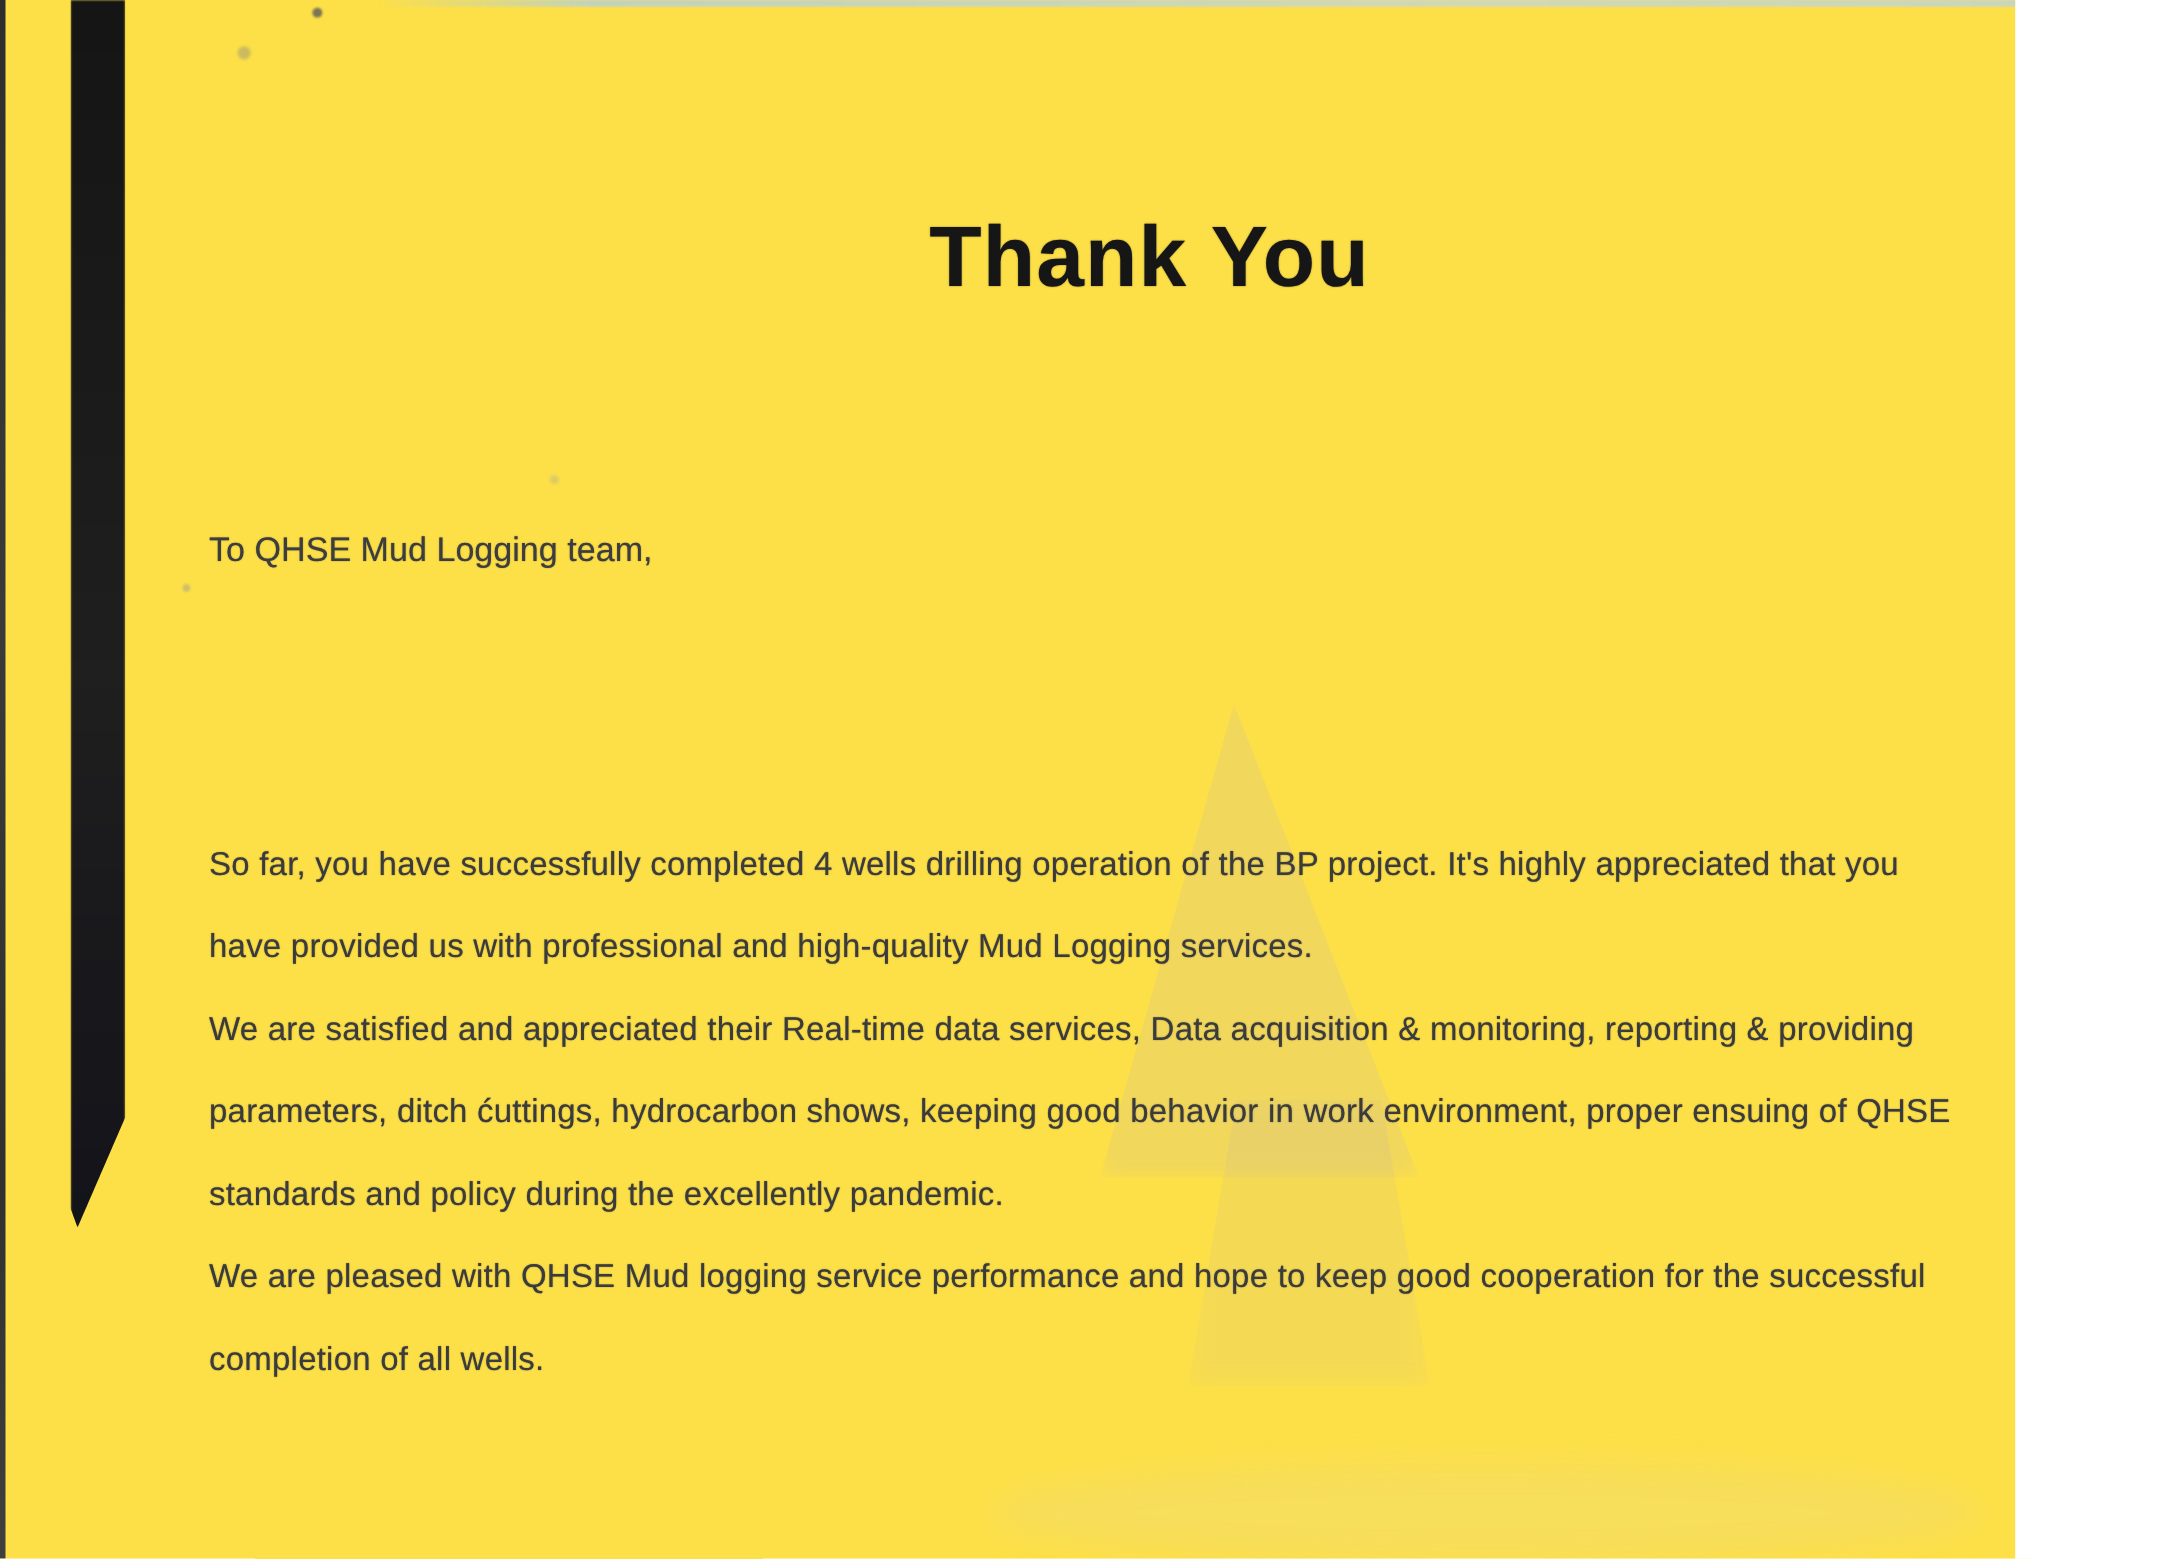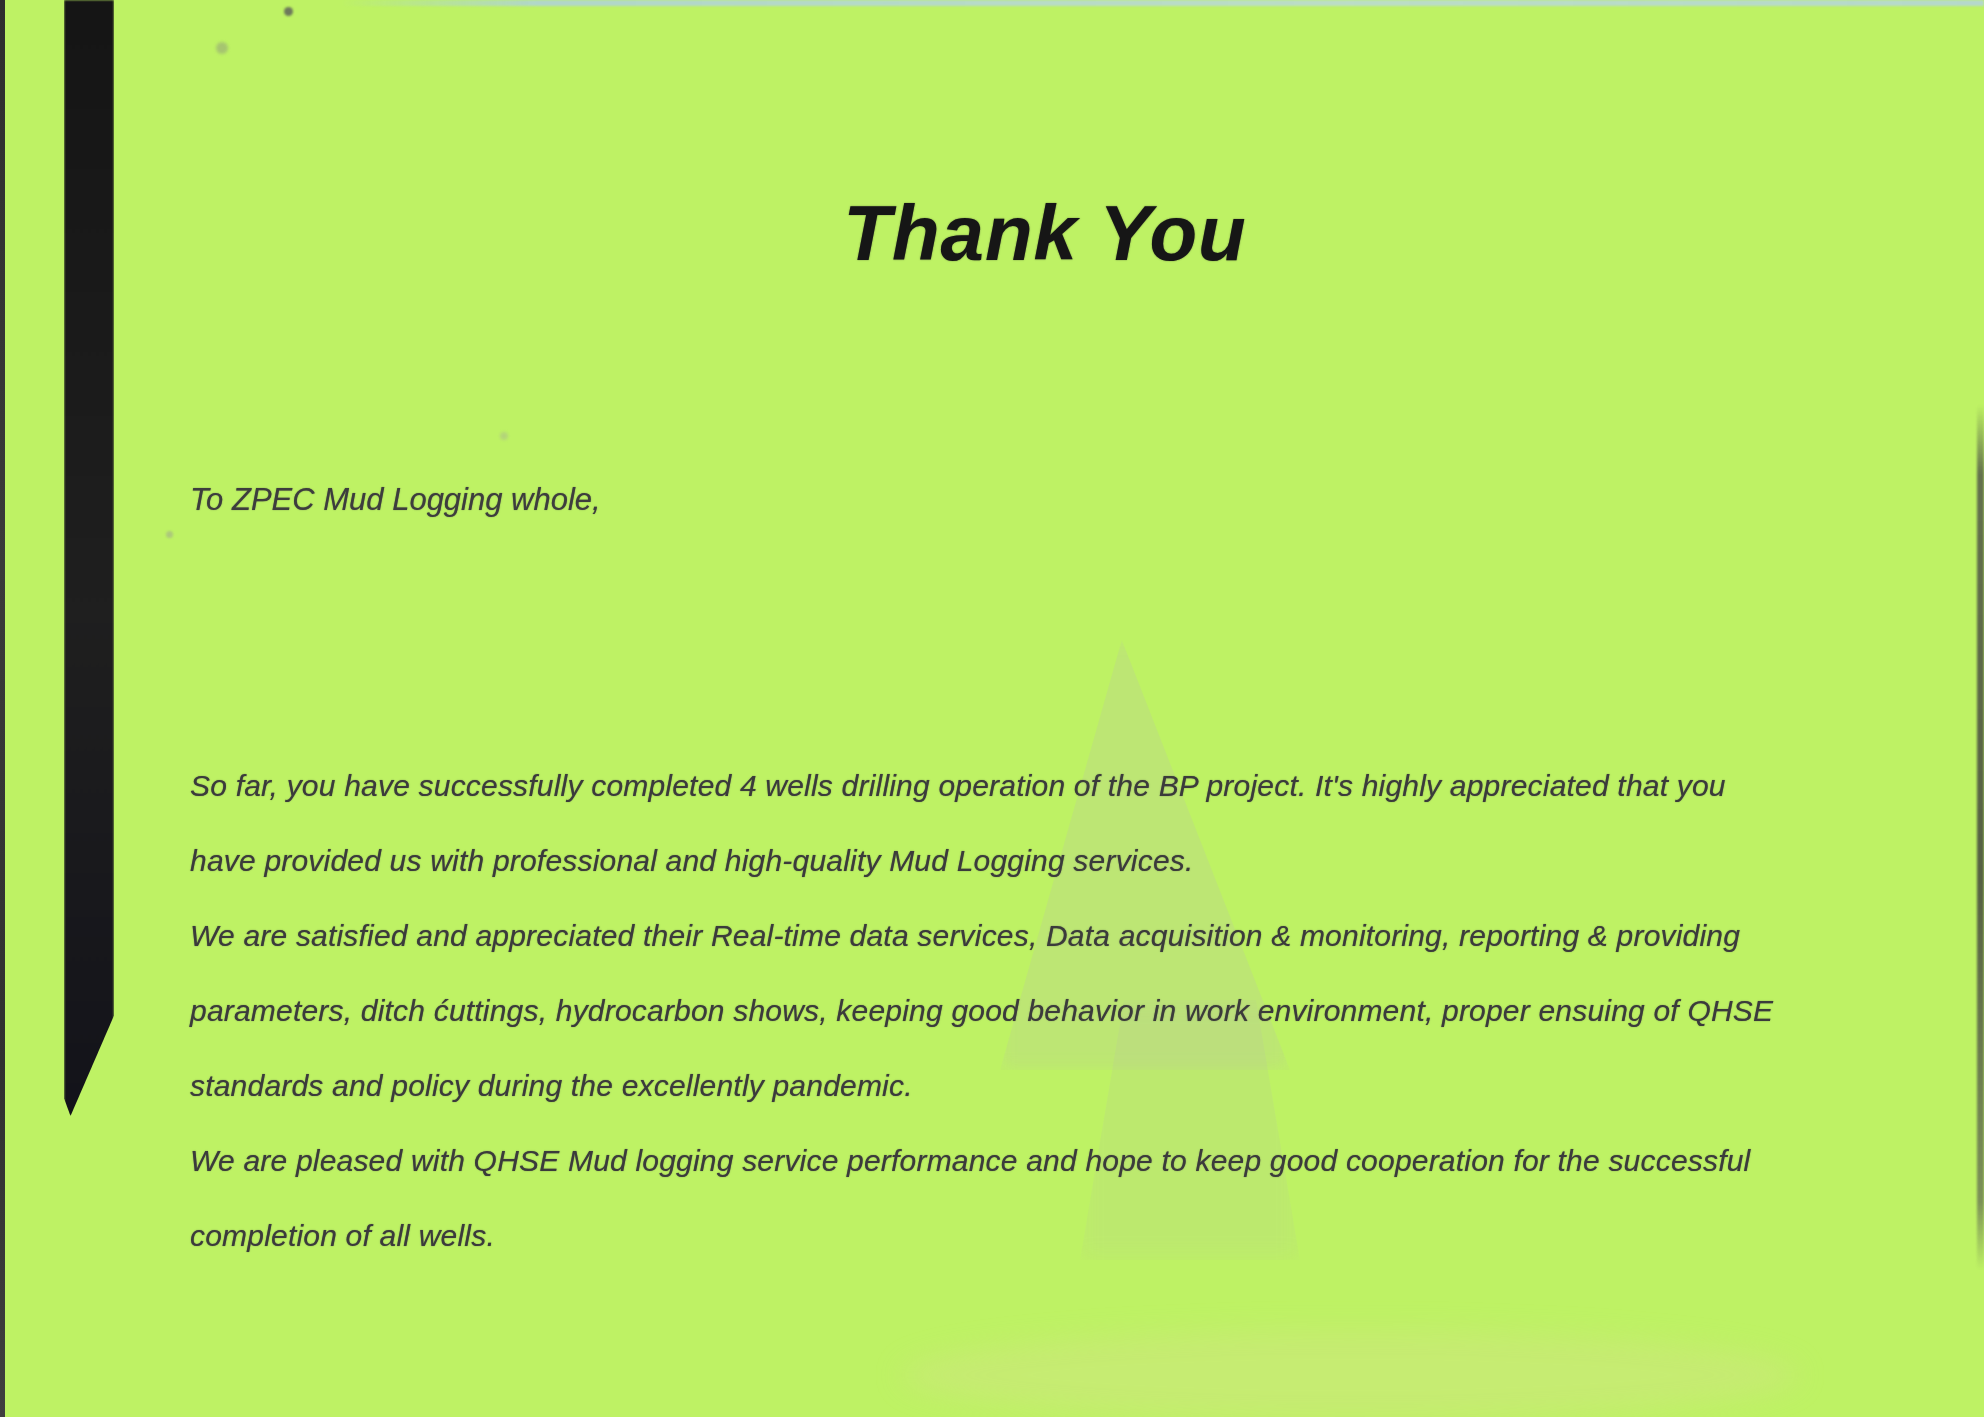--- a/index.html
+++ b/index.html
@@ -2,26 +2,25 @@
 <html><head>
 <meta charset="utf-8">
 <style>
   html, body {
     margin: 0;
     padding: 0;
     background: #ffffff;
   }
   .page {
     position: relative;
-    width: 1984px;
+    width: 1832px;
     height: 1417px;
     overflow: hidden;
-    background: #bef264;
+    background: #fde047;
     font-family: "Liberation Sans", sans-serif;
-    font-style: italic;
   }
 
   
   .edge-line-left {
     position: absolute;
     left: 0; top: 0;
     width: 5px; height: 1417px;
     background: linear-gradient(to bottom, #2e2e2e 0%, #3a3a3a 40%, #303030 75%, #3f3f3f 100%);
     filter: blur(0.6px);
   }
@@ -135,21 +134,21 @@
   <div class="speck speck-3"></div>
   <div class="speck speck-4"></div>
   <div class="watermark-peak"></div>
   <div class="watermark-trail"></div>
   <div class="bottom-tint"></div>
 
   <div class="title-row">
     <span class="letter-title">Thank You</span>
   </div>
 
-  <div class="salutation">To ZPEC Mud Logging whole,</div>
+  <div class="salutation">To QHSE Mud Logging team,</div>
 
   <div class="letter-body">
     <div class="body-line">So far, you have successfully completed 4 wells drilling operation of the BP project. It's highly appreciated that you</div>
     <div class="body-line">have provided us with professional and high-quality Mud Logging services.</div>
     <div class="body-line">We are satisfied and appreciated their Real-time data services, Data acquisition &amp; monitoring, reporting &amp; providing</div>
     <div class="body-line">parameters, ditch ćuttings, hydrocarbon shows, keeping good behavior in work environment, proper ensuing of QHSE</div>
     <div class="body-line">standards and policy during the excellently pandemic.</div>
     <div class="body-line">We are pleased with QHSE Mud logging service performance and hope to keep good cooperation for the successful</div>
     <div class="body-line">completion of all wells.</div>
   </div>

